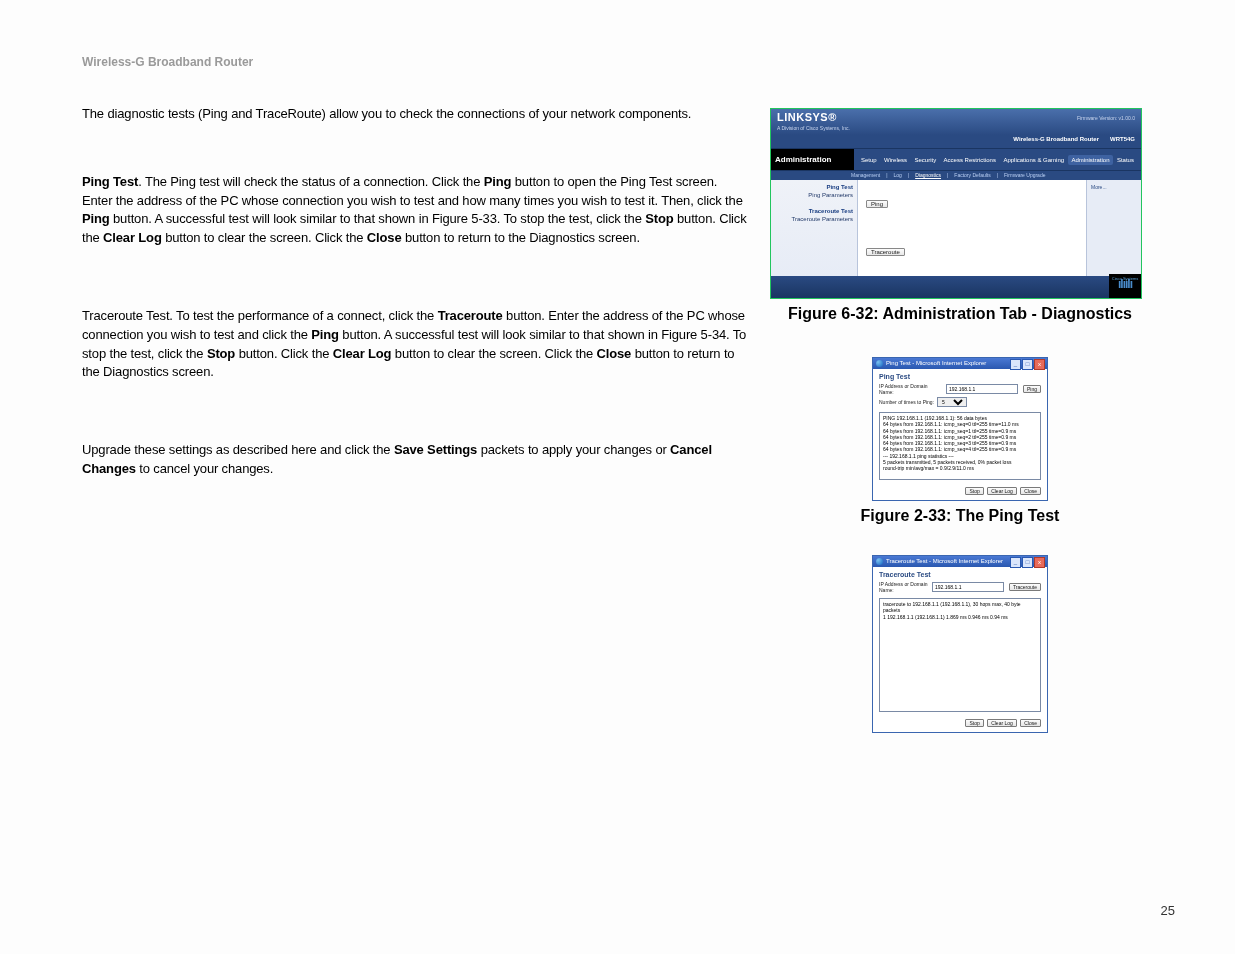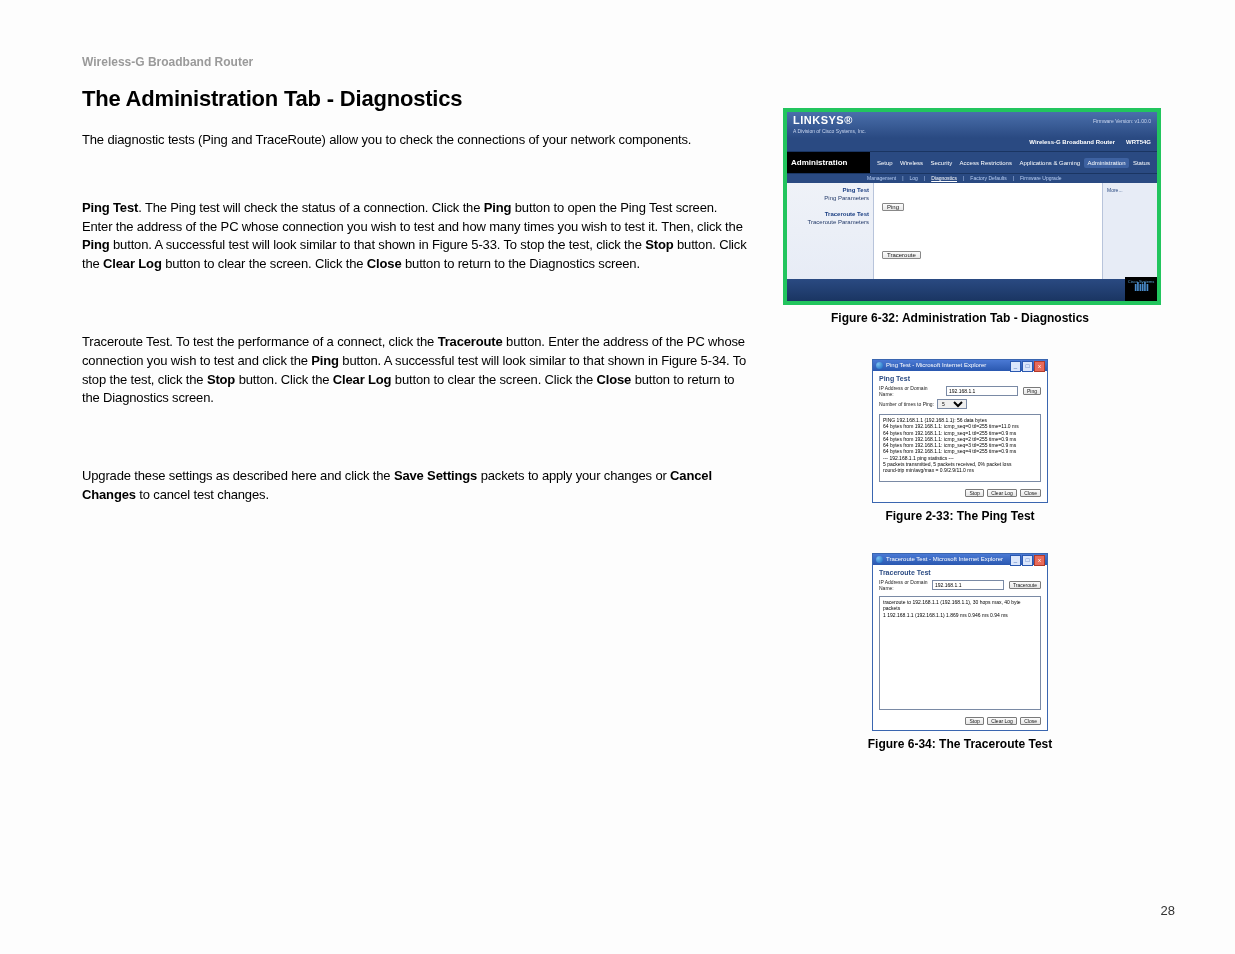--- a/index.html
+++ b/index.html
@@ -52,33 +52,32 @@
   .block.small-gap { margin-bottom: 30px; }
   .bold { font-weight: 700; }
 
   .figures {
     position: absolute;
     left: 770px;
     top: 108px;
     width: 380px;
   }
   .figure-caption {
-    font-size: 12px;
+    font-size: 16px;
     font-weight: 700;
     text-align: center;
     margin-top: 6px;
     color: #000;
   }
 
   
   .router-panel {
     width: 370px;
     background: #0369a1;
-    border: 4px solid #22c55e;
-    margin-left: 13px;
+    border: 1px solid #22c55e;
   }
   .rp-gradient {
     background: linear-gradient(#4a6fab, #2a4a82);
     height: 22px;
     color: #fff;
     font-size: 8px;
     position: relative;
     padding: 2px 6px;
   }
   .rp-logo { font-family: Arial; font-size: 11px; font-weight: bold; letter-spacing: 0.5px; }
@@ -255,37 +254,36 @@
     margin-right: 3px; vertical-align: middle;
   }
   .fig2-wrap { margin-top: 34px; }
   .fig3-wrap { margin-top: 30px; }
 </style>
 </head>
 <body>
 
 <div class="page-header">Wireless-G Broadband Router</div>
 
-<div class="page-number">28</div>
+<div class="page-number">25</div>
 
 <div class="main-column">
-  <h1>The Administration Tab - Diagnostics</h1>
 
   <div class="block small-gap section-text">The diagnostic tests (Ping and TraceRoute) allow you to check the connections of your network components.</div>
 
   <div class="block section-text">
     <span class="bold">Ping Test</span><span>. The Ping test will check the status of a connection. Click the </span><span class="bold">Ping</span><span> button to open the Ping Test screen. Enter the address of the PC whose connection you wish to test and how many times you wish to test it. Then, click the </span><span class="bold">Ping</span><span> button. A successful test will look similar to that shown in Figure 5-33. To stop the test, click the </span><span class="bold">Stop</span><span> button. Click the </span><span class="bold">Clear Log</span><span> button to clear the screen. Click the </span><span class="bold">Close</span><span> button to return to the Diagnostics screen.</span>
   </div>
 
   <div class="block section-text">
     <span>Traceroute Test. To test the performance of a connect, click the </span><span class="bold">Traceroute</span><span> button. Enter the address of the PC whose connection you wish to test and click the </span><span class="bold">Ping</span><span> button. A successful test will look similar to that shown in Figure 5-34. To stop the test, click the </span><span class="bold">Stop</span><span> button. Click the </span><span class="bold">Clear Log</span><span> button to clear the screen. Click the </span><span class="bold">Close</span><span> button to return to the Diagnostics screen.</span>
   </div>
 
   <div class="block section-text">
-    <span>Upgrade these settings as described here and click the </span><span class="bold">Save Settings</span><span> packets to apply your changes or </span><span class="bold">Cancel Changes</span><span> to cancel test changes.</span>
+    <span>Upgrade these settings as described here and click the </span><span class="bold">Save Settings</span><span> packets to apply your changes or </span><span class="bold">Cancel Changes</span><span> to cancel your changes.</span>
   </div>
 </div>
 
 <div class="figures">
 
   <div class="router-panel">
     <div class="rp-gradient">
       <span class="rp-logo">LINKSYS®</span><br>
       <span class="rp-sub">A Division of Cisco Systems, Inc.</span>
       <span class="rp-fw">Firmware Version: v1.00.0</span>
@@ -400,16 +398,15 @@
         <span class="pu-btn">Traceroute</span>
       </div>
       <div class="pu-out tall2">traceroute to 192.168.1.1 (192.168.1.1), 30 hops max, 40 byte packets
 1 192.168.1.1 (192.168.1.1) 1.869 ms 0.946 ms 0.94 ms</div>
       <div class="pu-footer">
         <span class="pu-btn">Stop</span>
         <span class="pu-btn">Clear Log</span>
         <span class="pu-btn">Close</span>
       </div>
     </div>
-    <div class="figure-caption">Figure 6-34: The Traceroute Test</div>
   </div>
 
 </div>
 
 </body></html>

